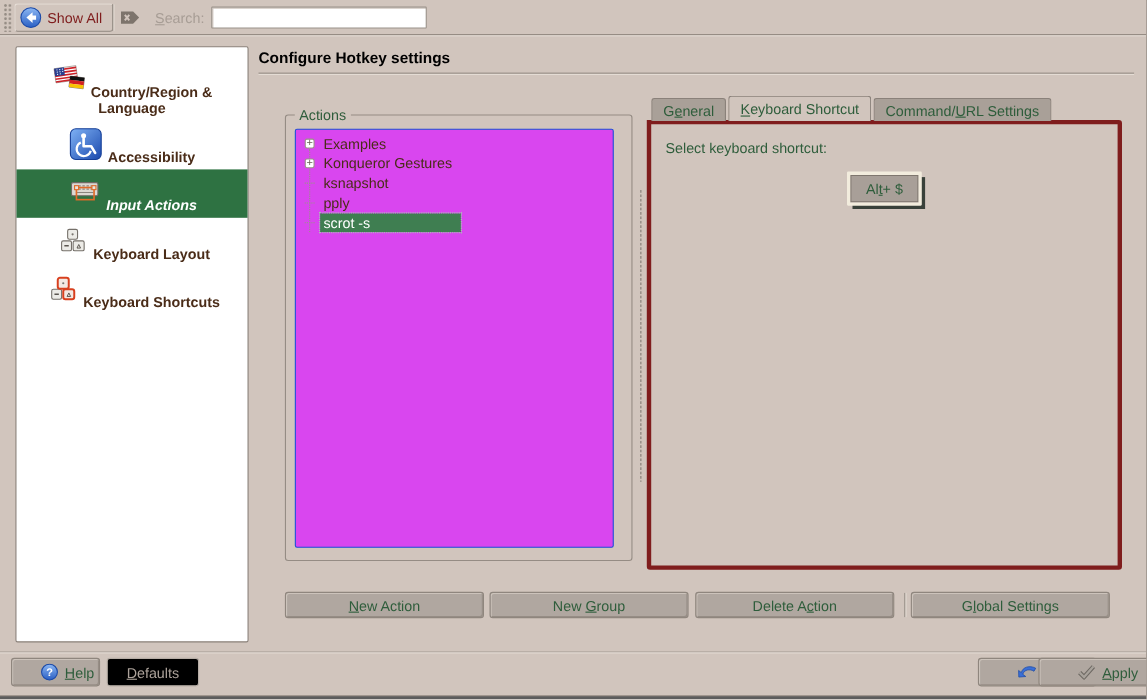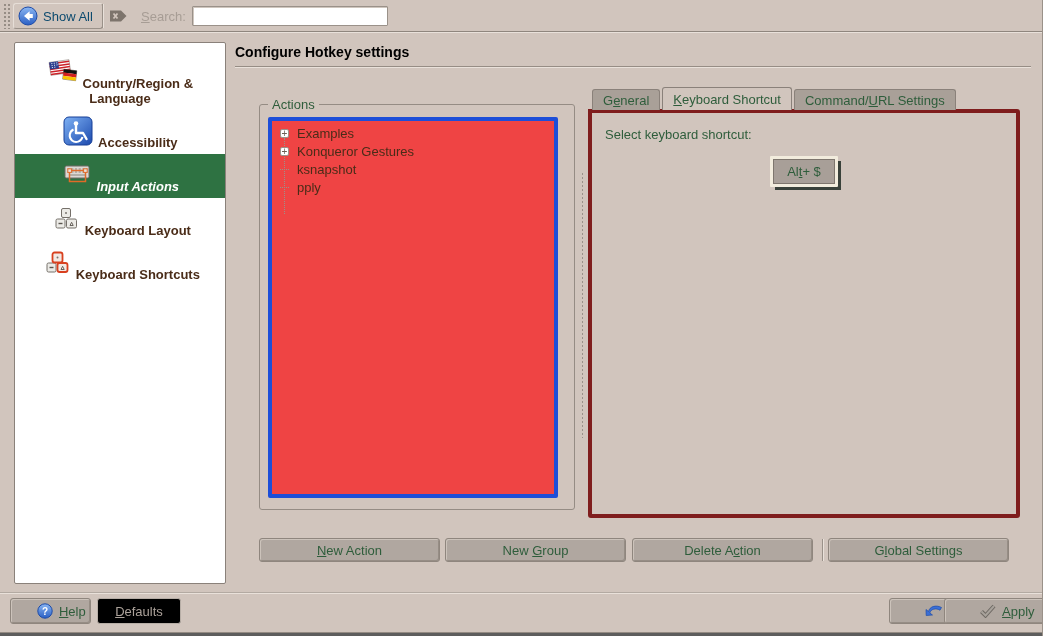--- a/index.html
+++ b/index.html
@@ -9,21 +9,21 @@
 
   
   .toolbar { position:absolute; left:0; top:0; width:100%; height:32px;
              border-bottom:1px solid #8f867e; box-shadow:0 1px 0 #e9e1da; }
   .tb-handle { position:absolute; left:3px; top:3px; width:8px; height:26px;
                background-image:radial-gradient(circle,#968d85 1px,rgba(0,0,0,0) 1.3px);
                background-size:4px 4px; }
   .show-all { position:absolute; left:13px; top:3px; height:26px; display:inline-flex;
               align-items:center; gap:5px; padding:0 9px 0 4px; background:#d1c5bd;
               border:1px solid; border-color:#e6ded7 #9a9189 #9a9189 #e6ded7; border-radius:3px;
-              color:#0c4a6e; font-size:13px; font-family:inherit; cursor:default; }
+              color:#7f1d1d; font-size:13px; font-family:inherit; cursor:default; }
   .tb-sep { position:absolute; left:102px; top:4px; width:2px; height:24px;
             border-left:1px solid #9a9189; border-right:1px solid #e9e1da; }
   .clear-ic { position:absolute; left:109px; top:8px; width:19px; height:16px; }
   .search-lbl { position:absolute; left:141px; top:9px; color:#a79d95; }
   .search-input { position:absolute; left:192px; top:6px; width:196px; height:20px;
                   background:#fff; border:1px solid #9a9189; border-radius:1px;
                   box-shadow:inset 1px 1px 0 #cfc6be; font-family:inherit; font-size:13px; padding:0 4px; }
 
   
   .sidebar { position:absolute; left:14px; top:42px; width:212px; height:542px;
@@ -37,22 +37,22 @@
   
   .page-title { position:absolute; left:235px; top:44px; font-weight:bold; font-size:14px; color:#000000; }
   .title-rule { position:absolute; left:235px; top:66px; width:796px; height:1px;
                 background:#968d85; box-shadow:0 1px 0 #e9e1da; }
 
   .groupbox { position:absolute; left:259px; top:104px; width:316px; height:406px;
               border:1px solid #958c84; border-radius:3px; }
   .group-label { position:absolute; left:8px; top:-8px; background:#d1c5bd; padding:0 4px;
                  color:#2e5d3b; font-size:13px; line-height:15px; }
 
-  .tree { position:absolute; left:8px; top:12px; width:290px; height:381px; background:#ef4444;
-          border:4px solid #1d4ed8; border-radius:2px; padding-top:3px; overflow:hidden; }
+  .tree { position:absolute; left:8px; top:12px; width:290px; height:381px; background:#d946ef;
+          border:1px solid #1d4ed8; border-radius:2px; padding-top:3px; overflow:hidden; }
   .tree-vline { position:absolute; left:12px; top:17px; height:76px; border-left:1px dotted #9b9289; }
   .tree-row { height:18px; display:flex; align-items:center; padding-left:8px; color:#4a2c18; }
   .expander { width:9px; height:9px; border:1px solid #9b9289; border-radius:2px; background:#fff;
               margin-right:5px; position:relative; flex:0 0 auto; }
   .expander::before { content:"+"; position:absolute; left:0; top:-1px; width:7px; text-align:center;
                       font-size:10px; line-height:10px; color:#6a5f55; }
   .stub { width:9px; height:1px; border-top:1px dotted #9b9289; margin-right:5px; flex:0 0 auto; }
   .tree-label { padding:0 3px; white-space:pre; }
   .tree-label.sel { background:#3f7e51; color:#fff; outline:1px dotted #a5c9b0; width:128px; padding:1px 3px; }
 
@@ -222,20 +222,24 @@
         <span class="expander"></span>
         <span class="tree-label">Konqueror Gestures</span>
       </div>
       <div class="tree-row">
         <span class="stub"></span>
         <span class="tree-label">ksnapshot</span>
       </div>
       <div class="tree-row">
         <span class="stub"></span>
         <span class="tree-label">pply</span>
+      </div>
+      <div class="tree-row">
+        <span class="stub"></span>
+        <span class="tree-label sel">scrot -s</span>
       </div>
     </div>
   </div>
 
   <div class="splitter"></div>
 
   <div class="tabbar">
     <div class="tab"><span>G</span><span class="accel">e</span><span>neral</span></div>
     <div class="tab active"><span></span><span class="accel">K</span><span>eyboard Shortcut</span></div>
     <div class="tab"><span>Command/</span><span class="accel">U</span><span>RL Settings</span></div>

